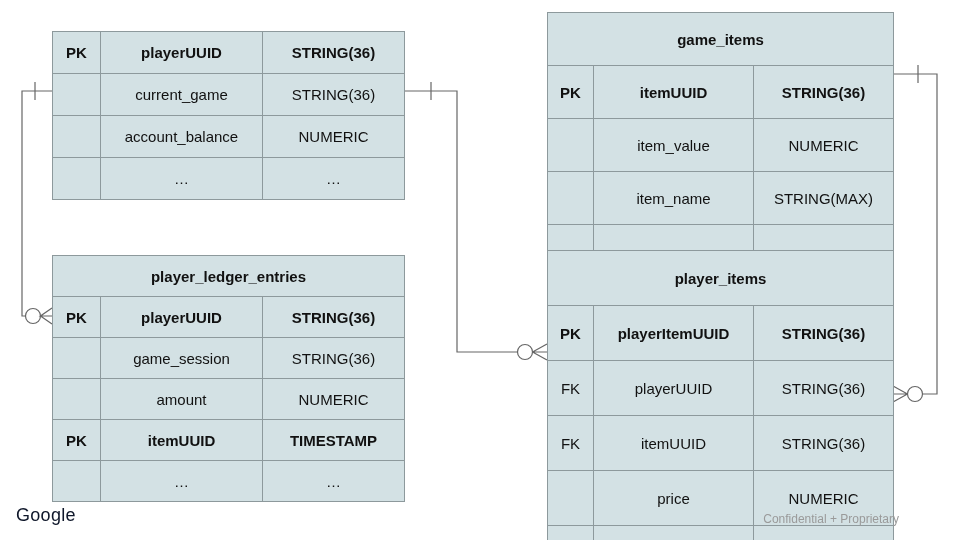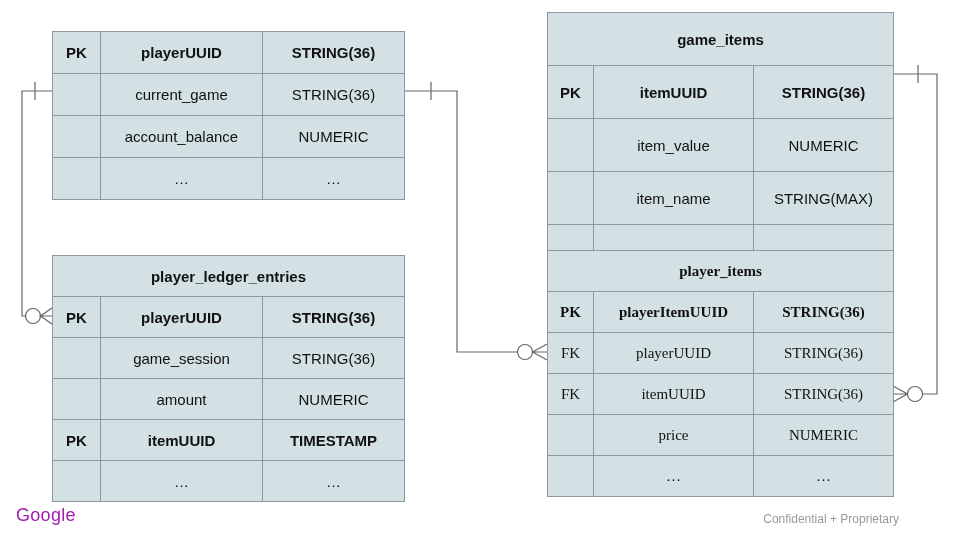--- a/index.html
+++ b/index.html
@@ -40,29 +40,29 @@
   
   .t-gameitems { left:547px; top:12px; }
   .t-gameitems tr { height:53px; }
 
   
   .t-ledger { left:52px; top:255px; }
   .t-ledger tr { height:41px; }
 
   
   .t-playeritems { left:547px; top:250px; }
-  .t-playeritems tr { height:41px;font-family:Liberation Serif, serif; }
+  .t-playeritems tr { height:55px; }
 
   svg.connectors { position:absolute; left:0; top:0; width:960px; height:540px; pointer-events:none; }
   svg.connectors path, svg.connectors line { stroke:#666; stroke-width:1.2; fill:none; }
   svg.connectors circle { stroke:#666; stroke-width:1.2; fill:#fff; }
 
   .brand {
     position:absolute; left:16px; top:505px;
-    font-size:18px; color:#a21caf; letter-spacing:0.3px;
+    font-size:18px; color:#0f172a; letter-spacing:0.3px;
   }
   .classification {
     position:absolute; right:61px; top:512px;
     font-size:12px; color:#9a9a9a;
   }
 </style>
 </head>
 <body>
 
 <div class="stage">

